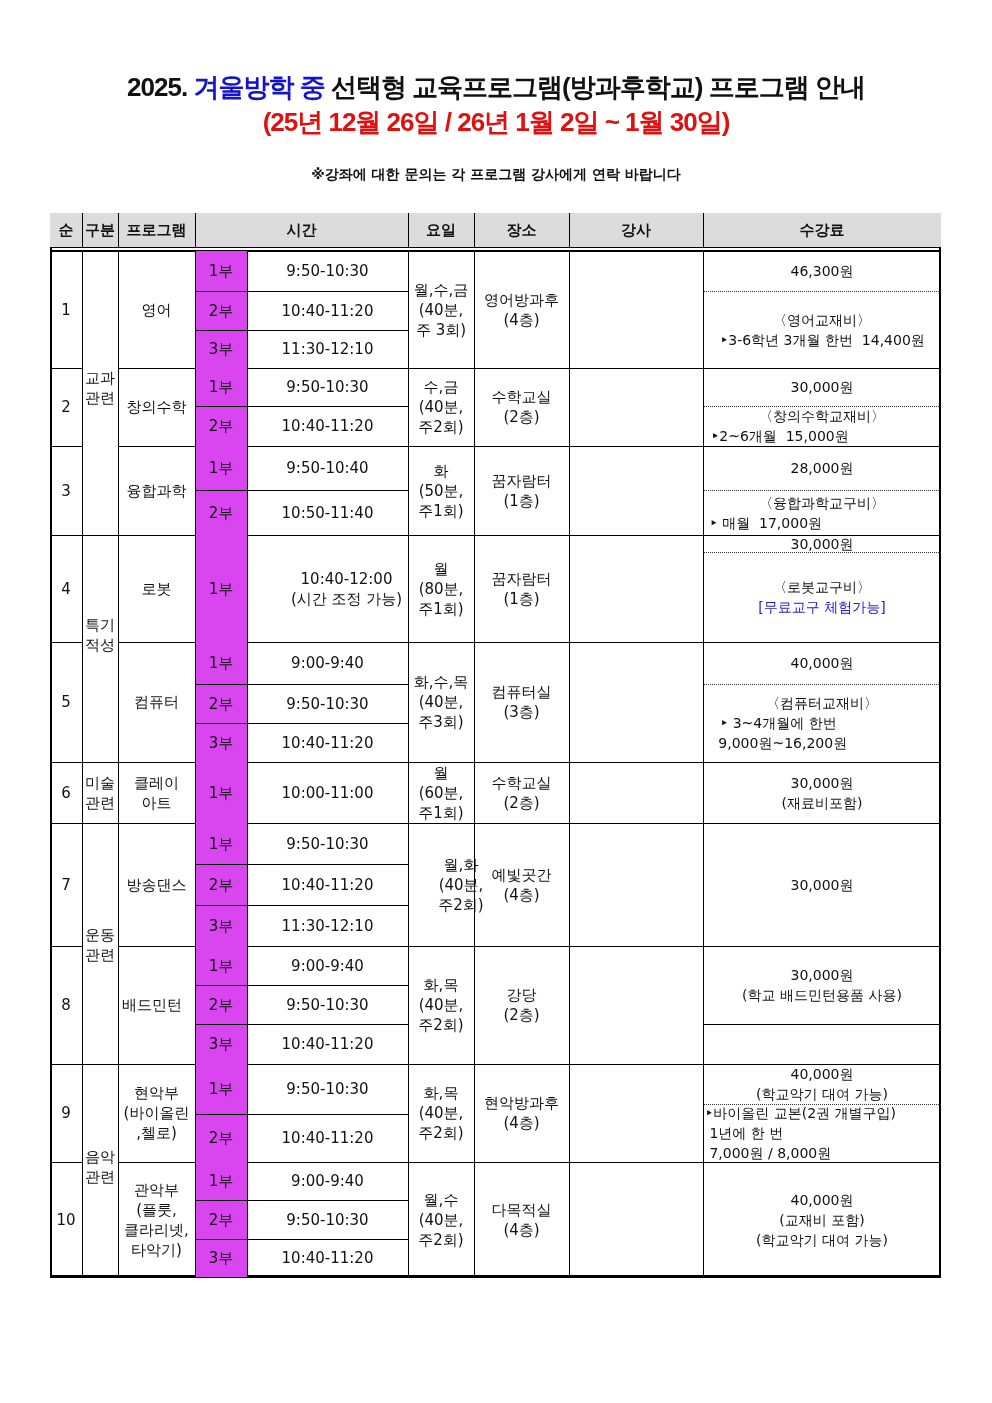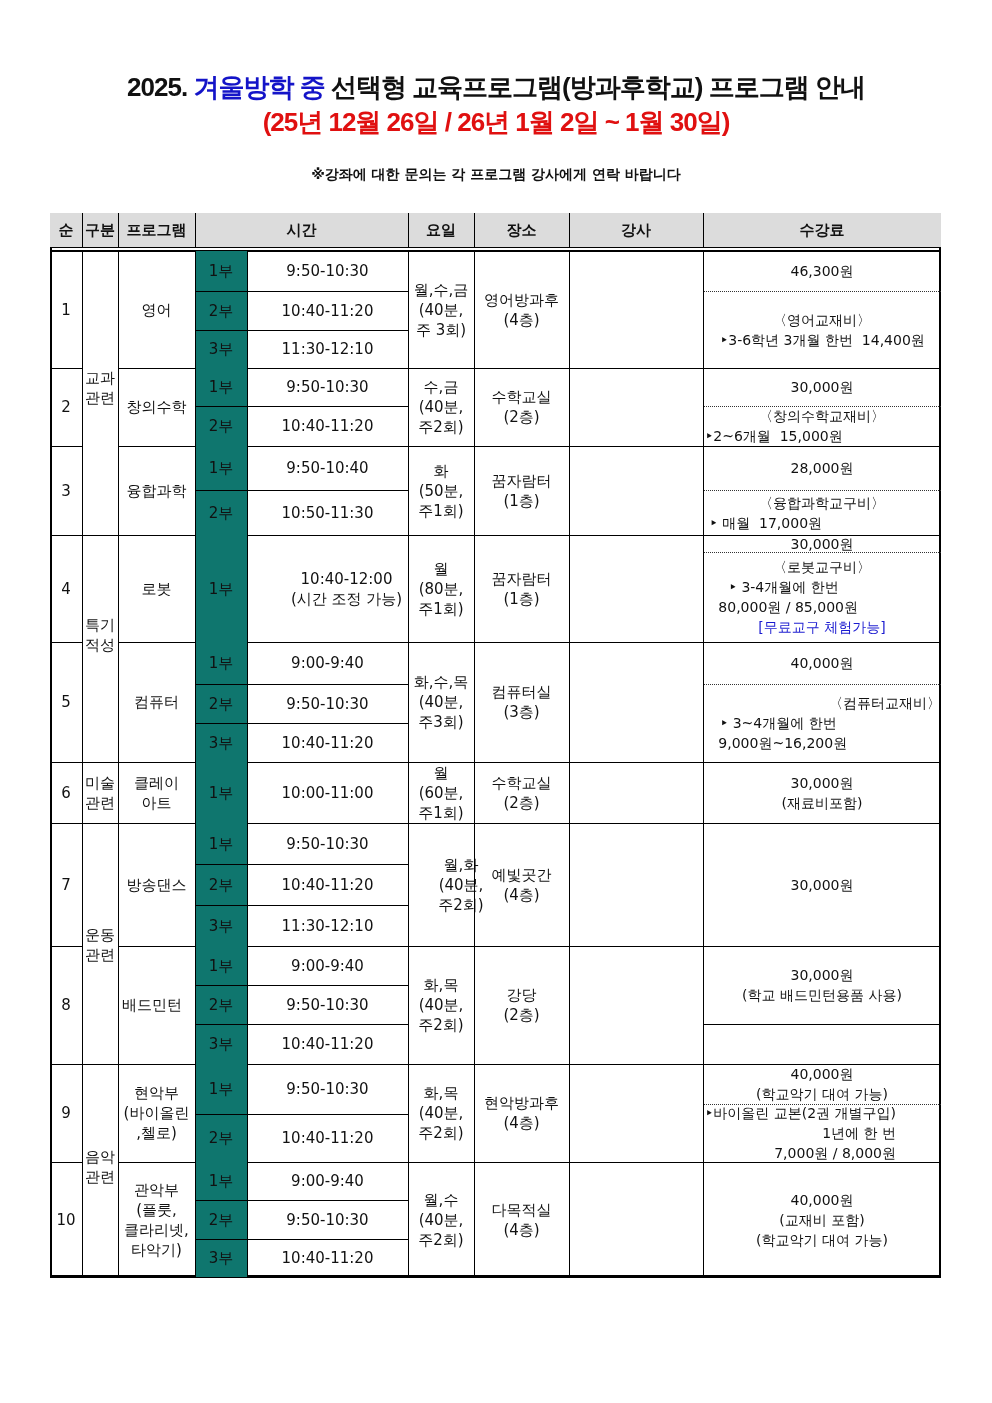--- a/index.html
+++ b/index.html
@@ -12,21 +12,21 @@
   .t2 { top:105px; font-size:26px; color:#e01010; letter-spacing:-1px; }
   .note { position:absolute; top:166px; left:0; width:992px; text-align:center; font-size:14px; font-weight:bold; }
   .tbl { position:absolute; left:50px; top:213px; width:891px; height:1064px;
          border:2px solid #000; box-sizing:border-box; }
   .c { position:absolute; box-sizing:border-box; display:flex; align-items:center; justify-content:center;
        text-align:center; font-size:15px; line-height:20px; }
   .hdr { background:#dcdcdc; font-weight:bold; font-size:15px; }
   .vl { position:absolute; width:1px; background:#000; }
   .hl { position:absolute; height:1px; background:#000; }
   .dl { position:absolute; height:0; border-top:1px dotted #333; }
-  .bu { background:#0f766e; }
+  .bu { background:#d946ef; }
   .fee { flex-direction:column; font-size:14px; }
   .left { align-items:flex-start; text-align:left; }
   .blue2 { color:#1a1ad0; }
   .pre { white-space:pre; }
 </style>
 </head>
 <body>
 
 <div class="title t1">
   <span>2025.</span>
@@ -176,41 +176,41 @@
     </div>
     <div class="c" style="left: 517px; top: 153px; width: 134px; height: 78px;">
       <span class="pre"></span>
     </div>
     <div class="c fee" style="left: 651px; top: 153px; width: 238px; height: 38px;">
       <span class="pre">30,000원</span>
     </div>
     <div class="dl" style="left: 651px; top: 191px; width: 238px;"></div>
     <div class="c fee" style="left: 651px; top: 191px; width: 238px; height: 40px;">
       <span class="pre">〈창의수학교재비〉</span>
-      <span class="pre" style="align-self: flex-start; padding-left: 2px;">‣2~6개월  15,000원</span>
+      <span class="pre" style="align-self: flex-start; padding-left: 8px;">‣2~6개월  15,000원</span>
     </div>
     <div class="hl" style="left: -2px; top: 231px; width: 32px;"></div>
     <div class="hl" style="left: 66px; top: 231px; width: 823px;"></div>
     <div class="c" style="left: -2px; top: 231px; width: 32px; height: 89px;">
       <span class="pre">3</span>
     </div>
     <div class="c" style="left: 66px; top: 231px; width: 77px; height: 89px;">
       <span class="pre">융합과학</span>
     </div>
     <div class="c bu" style="left: 143px; top: 231px; width: 52px; height: 44px;">
       <span class="pre">1부</span>
     </div>
     <div class="c" style="left: 195px; top: 231px; width: 161px; height: 44px;">
       <span class="pre">9:50-10:40</span>
     </div>
     <div class="c bu" style="left: 143px; top: 275px; width: 52px; height: 45px;">
       <span class="pre">2부</span>
     </div>
     <div class="c" style="left: 195px; top: 275px; width: 161px; height: 45px;">
-      <span class="pre">10:50-11:30</span>
+      <span class="pre">10:50-11:40</span>
     </div>
     <div class="hl" style="left: 143px; top: 275px; width: 213px;"></div>
     <div class="c" style="left: 356px; top: 231px; width: 66px; height: 89px;">
       <span class="pre">화
 (50분,
 주1회)</span>
     </div>
     <div class="c" style="left: 422px; top: 231px; width: 95px; height: 89px;">
       <span class="pre">꿈자람터
 (1층)</span>
@@ -252,22 +252,20 @@
     </div>
     <div class="c" style="left: 517px; top: 320px; width: 134px; height: 107px;">
       <span class="pre"></span>
     </div>
     <div class="c fee" style="left: 651px; top: 320px; width: 238px; height: 17px;">
       <span class="pre">30,000원</span>
     </div>
     <div class="dl" style="left: 651px; top: 337px; width: 238px;"></div>
     <div class="c fee" style="left: 651px; top: 337px; width: 238px; height: 90px;">
       <span class="pre">〈로봇교구비〉</span>
-      <span class="pre" style="align-self: flex-start; padding-left: 2px;"> ‣ 3-4개월에 한번
-   80,000원 / 85,000원</span>
       <span class="pre blue2">[무료교구 체험가능]</span>
     </div>
     <div class="hl" style="left: -2px; top: 427px; width: 32px;"></div>
     <div class="hl" style="left: 66px; top: 427px; width: 823px;"></div>
     <div class="c" style="left: -2px; top: 427px; width: 32px; height: 120px;">
       <span class="pre">5</span>
     </div>
     <div class="c" style="left: 66px; top: 427px; width: 77px; height: 120px;">
       <span class="pre">컴퓨터</span>
     </div>
@@ -300,21 +298,21 @@
       <span class="pre">컴퓨터실
 (3층)</span>
     </div>
     <div class="c" style="left: 517px; top: 427px; width: 134px; height: 120px;">
       <span class="pre"></span>
     </div>
     <div class="c fee" style="left: 651px; top: 427px; width: 238px; height: 42px;">
       <span class="pre">40,000원</span>
     </div>
     <div class="dl" style="left: 651px; top: 469px; width: 238px;"></div>
-    <div class="c fee" style="left: 651px; top: 469px; width: 238px; height: 78px; align-items: flex-end;">
+    <div class="c fee" style="left: 651px; top: 469px; width: 238px; height: 78px;">
       <span class="pre">〈컴퓨터교재비〉</span>
       <span class="pre" style="align-self: flex-start; padding-left: 2px;"> ‣ 3~4개월에 한번
    9,000원~16,200원</span>
     </div>
     <div class="hl" style="left: -2px; top: 547px; width: 32px;"></div>
     <div class="hl" style="left: 66px; top: 547px; width: 823px;"></div>
     <div class="c" style="left: -2px; top: 547px; width: 32px; height: 61px;">
       <span class="pre">6</span>
     </div>
     <div class="c" style="left: 66px; top: 547px; width: 77px; height: 61px;">
@@ -464,21 +462,21 @@
 (4층)</span>
     </div>
     <div class="c" style="left: 517px; top: 849px; width: 134px; height: 98px;">
       <span class="pre"></span>
     </div>
     <div class="c fee" style="left: 651px; top: 849px; width: 238px; height: 40px;">
       <span class="pre">40,000원
 (학교악기 대여 가능)</span>
     </div>
     <div class="dl" style="left: 651px; top: 889px; width: 238px;"></div>
-    <div class="c fee left" style="left: 651px; top: 889px; width: 238px; height: 58px; padding-left: 2px; text-align: right;">
+    <div class="c fee left" style="left: 651px; top: 889px; width: 238px; height: 58px; padding-left: 2px;">
       <span class="pre">‣바이올린 교본(2권 개별구입)
  1년에 한 번
  7,000원 / 8,000원</span>
     </div>
     <div class="hl" style="left: -2px; top: 947px; width: 32px;"></div>
     <div class="hl" style="left: 66px; top: 947px; width: 823px;"></div>
     <div class="c" style="left: -2px; top: 947px; width: 32px; height: 115px;">
       <span class="pre">10</span>
     </div>
     <div class="c" style="left: 66px; top: 947px; width: 77px; height: 115px;">

